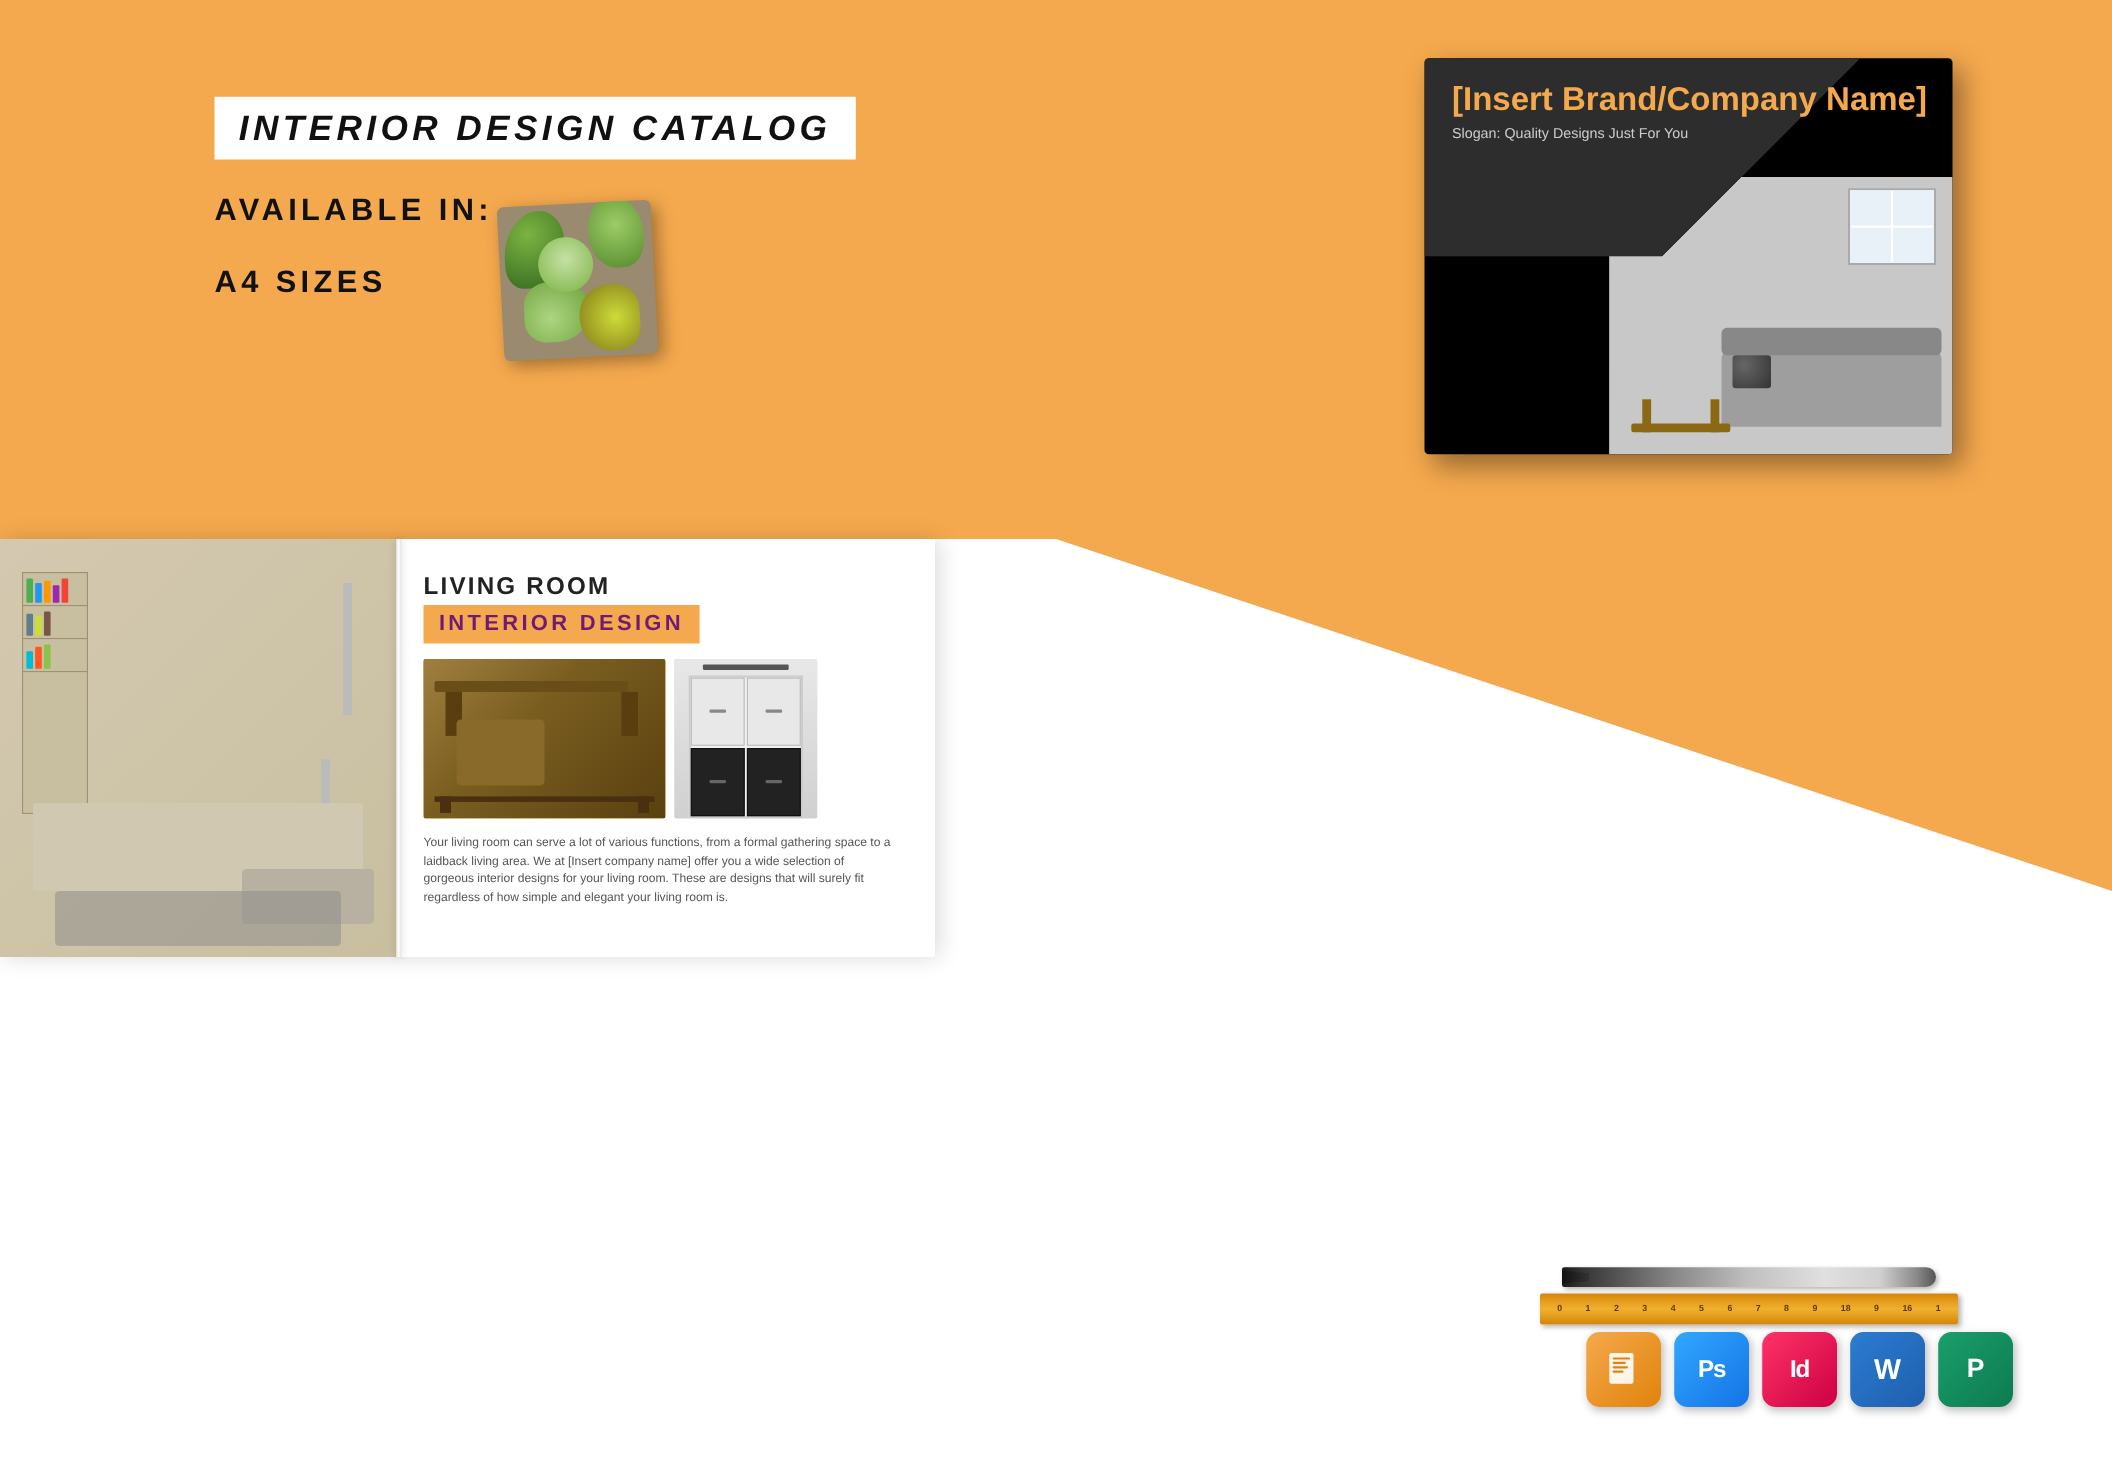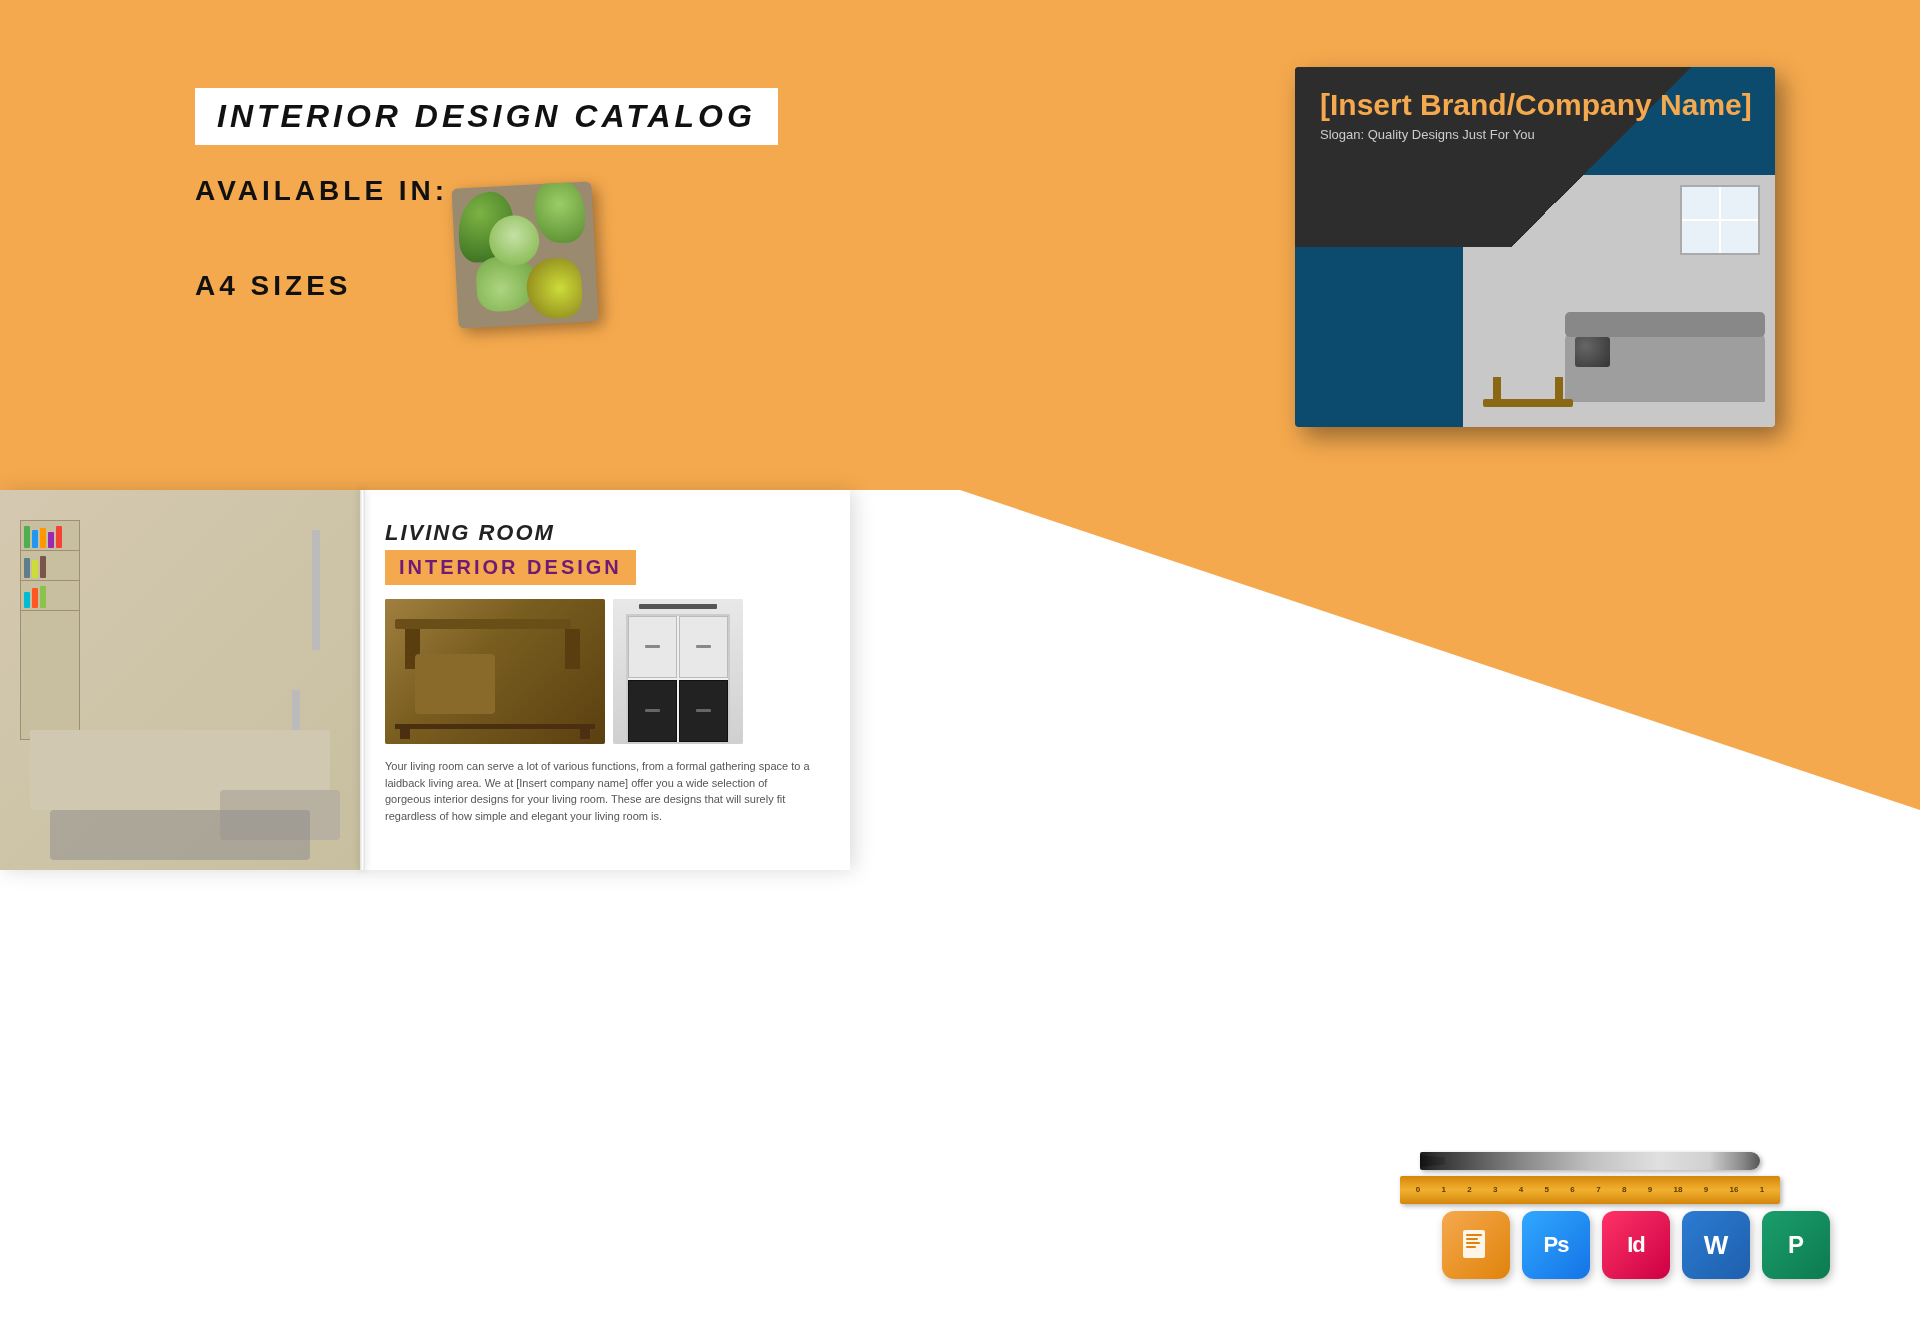--- a/index.html
+++ b/index.html
@@ -72,31 +72,30 @@
     }
     .size-text {
       position: absolute;
       top: 240px;
       left: 195px;
       font-size: 28px;
       font-weight: 900;
       letter-spacing: 4px;
       color: #111;
       text-transform: uppercase;
-      margin-top: 30px;
     }
 
     
     .catalog-cover {
       position: absolute;
-      top: 67px;
+      top: 53px;
       right: 145px;
       width: 480px;
       height: 360px;
-      background: #0c4a6e;
+      background: #000000;
       border-radius: 4px;
       box-shadow: 8px 10px 25px rgba(0,0,0,0.4);
       overflow: hidden;
     }
     .catalog-cover-header {
       position: absolute;
       top: 0; left: 0;
       width: 100%; height: 50%;
       background: linear-gradient(135deg, #2d2d2d 60%, transparent 60%);
       z-index: 2;
@@ -307,21 +306,20 @@
       padding: 30px 25px 20px;
       position: relative;
     }
     .room-label {
       font-size: 22px;
       font-weight: 700;
       color: #222;
       letter-spacing: 2px;
       text-transform: uppercase;
       margin-bottom: 4px;
-      font-style: italic;
     }
     .design-banner {
       background: #F5A94E;
       padding: 6px 14px;
       display: inline-block;
       margin-bottom: 14px;
     }
     .design-banner span {
       font-size: 20px;
       font-weight: 700;

